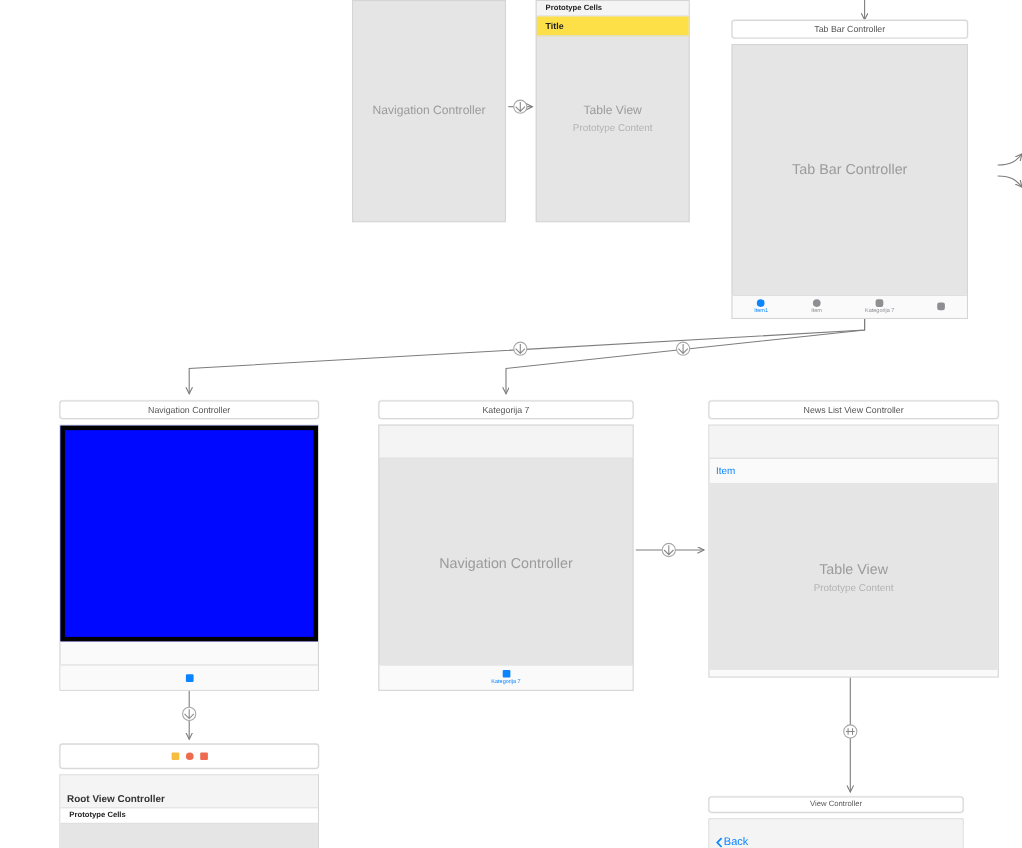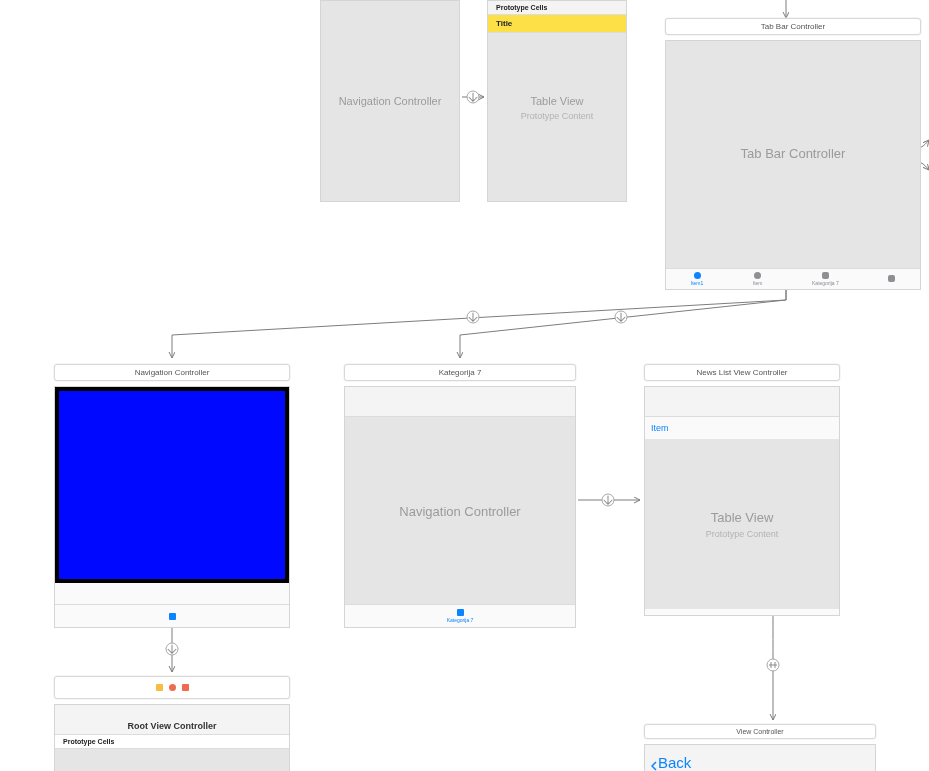--- a/index.html
+++ b/index.html
@@ -1,22 +1,22 @@
 <!DOCTYPE html>
 <html><head>
 <meta charset="utf-8">
 <style>
   html,body{margin:0;padding:0;width:929px;height:771px;background:#fff;font-family:-apple-system,Helvetica,Arial,sans-serif;overflow:hidden;position:relative}
   .scene{position:absolute}
   .title-chip{background:#fff;border:1px solid #d8d8d8;border-radius:3px;text-align:center;font-size:8px;color:#555;padding:3px 0;box-shadow:0 0 0 0.5px #eee}
   .title-chip-mini{font-size:7px}
   .vc-body{background:#e5e5e5;border:1px solid #d5d5d5;position:relative}
   .navbar{height:26px;background:#f4f4f4;border-bottom:1px solid #dcdcdc;display:flex;align-items:flex-end;padding:0 6px 3px}
-  .navbar .nav-title{flex:1;text-align:center;font-size:9px;font-weight:600;color:#333}
-  .navbar .back{color:#0a84ff;font-size:15px;display:flex;align-items:flex-end;gap:1px}
+  .navbar .nav-title{flex:1;text-align:left;font-size:9px;font-weight:600;color:#333}
+  .navbar .back{color:#0a84ff;font-size:10px;display:flex;align-items:flex-end;gap:1px}
   .tabbar{position:absolute;left:0;right:0;bottom:0;height:20px;background:#fafafa;border-top:1px solid #dcdcdc;display:flex;justify-content:space-around;align-items:center}
   .tab{display:flex;flex-direction:column;align-items:center;font-size:5px;color:#8e8e93;gap:1px}
   .tab.active{color:#0a84ff}
   .tab-dot{width:7px;height:7px;border-radius:2px}
   .tab-circ{width:7px;height:7px;border-radius:50%}
   .placeholder{display:flex;flex-direction:column;align-items:center;justify-content:center;height:100%;color:#9b9b9b}
   .placeholder .big{font-size:13px}
   .placeholder .small{font-size:9px;margin-top:4px;color:#b3b3b3}
   .proto-row{background:#fde047;border-bottom:1px solid #dcdcdc;font-size:8px;padding:4px 8px;color:#222;font-weight:600}
   .proto-hdr{background:#f4f4f4;border-bottom:1px solid #dcdcdc;font-size:7px;padding:3px 8px;color:#222;font-weight:600}
@@ -86,21 +86,21 @@
   <div class="vc-body" style="height:200px;background:#e5e5e5">
     <div class="proto-hdr">Prototype Cells</div>
     <div class="proto-row">Title</div>
     <div class="placeholder" style="height:150px">
       <div class="big" style="font-size:11px">Table View</div>
       <div class="small">Prototype Content</div>
     </div>
   </div>
 </div>
 
-<div class="scene" style="left:665px;top:18px;width:256px">
+<div class="scene" style="left:665px;top:18px;width:215px">
   <div class="title-chip">Tab Bar Controller</div>
   <div class="vc-body" style="height:248px;margin-top:5px">
     <div class="placeholder" style="height:224px">
         <div class="big">Tab Bar Controller</div>
       </div>
     <div class="tabbar">
       <div class="tab active">
           <span class="tab-circ" style="background:#0a84ff"></span>
           <span>Item1</span>
         </div>
@@ -139,21 +139,21 @@
     <div class="placeholder" style="height:188px">
         <div class="big">Navigation Controller</div>
       </div>
     <div class="dock">
       <div class="sq"></div>
       <div class="lbl">Kategorija 7</div>
     </div>
   </div>
 </div>
 
-<div class="scene" style="left:644px;top:364px;width:196px">
+<div class="scene" style="left:644px;top:364px;width:264px">
   <div class="title-chip">News List View Controller</div>
   <div class="vc-body" style="height:228px;margin-top:5px;background:#fafafa">
     <div class="navbar"></div>
     <div class="item-link">Item</div>
     <div class="cell-placeholder" style="display:flex;flex-direction:column;align-items:center;justify-content:center">
       <div class="big" style="font-size:13px;color:#9b9b9b">Table View</div>
       <div class="small" style="font-size:9px;color:#b3b3b3;margin-top:4px">Prototype Content</div>
     </div>
   </div>
 </div>

